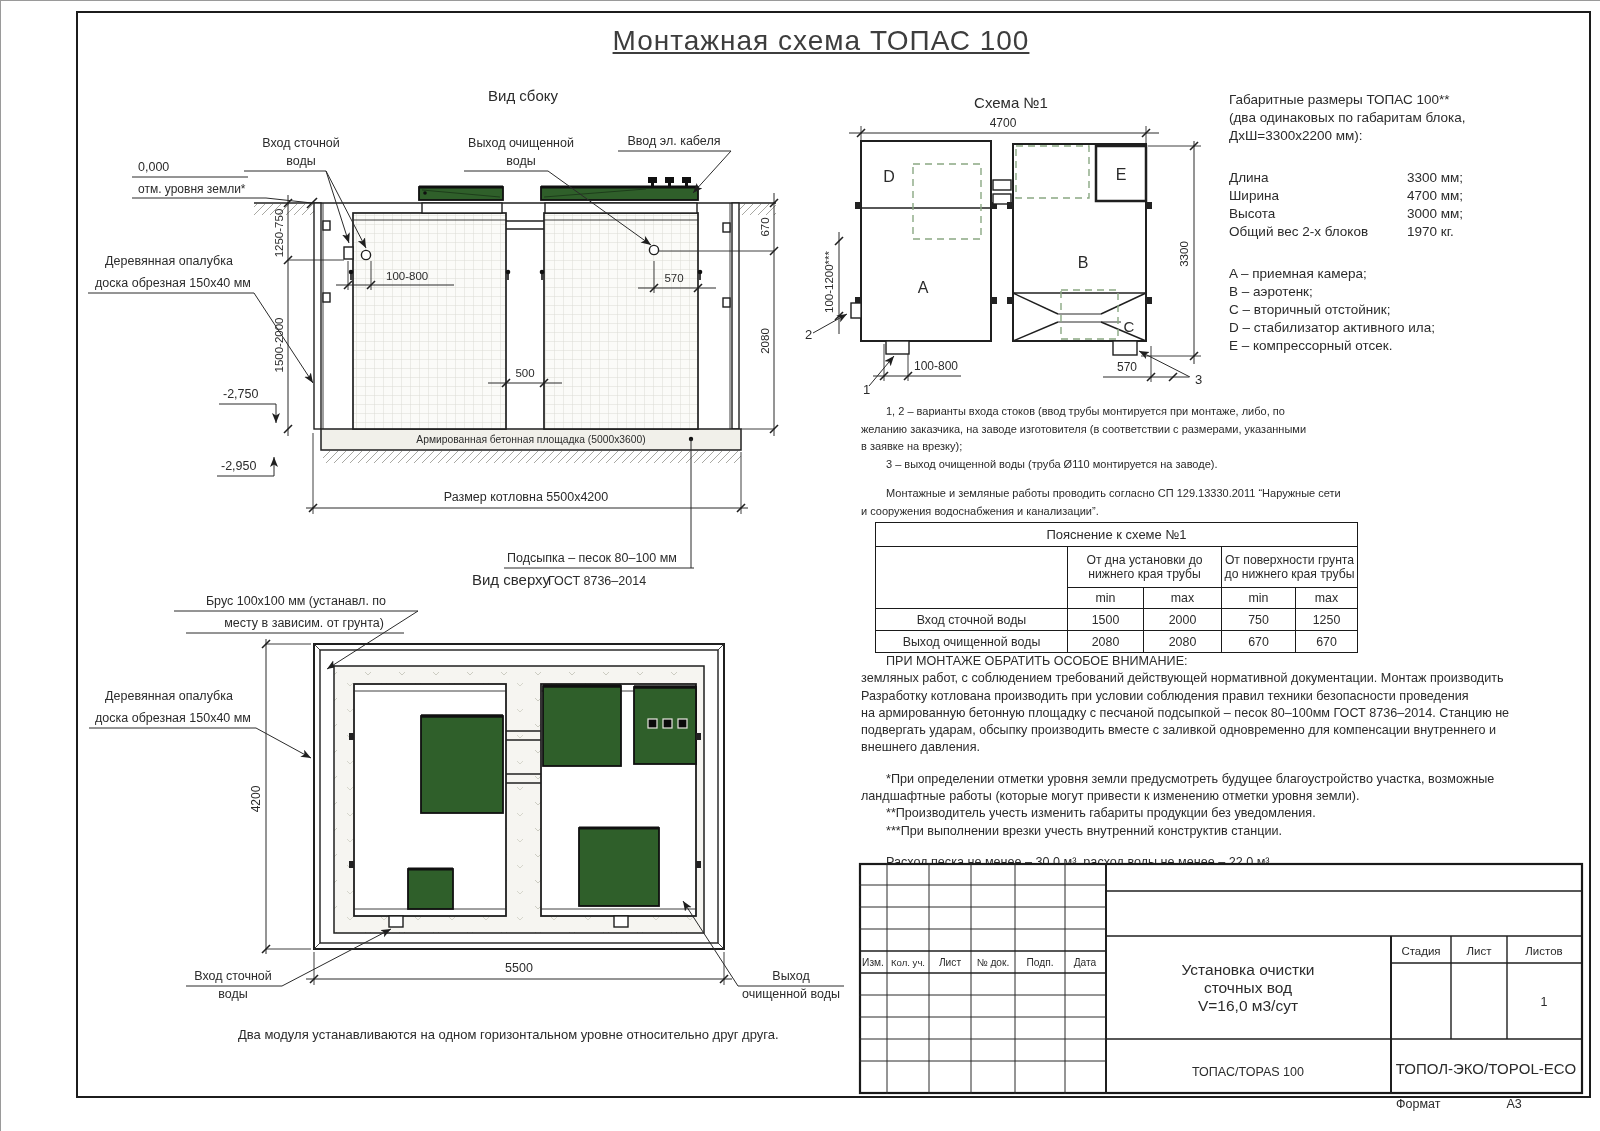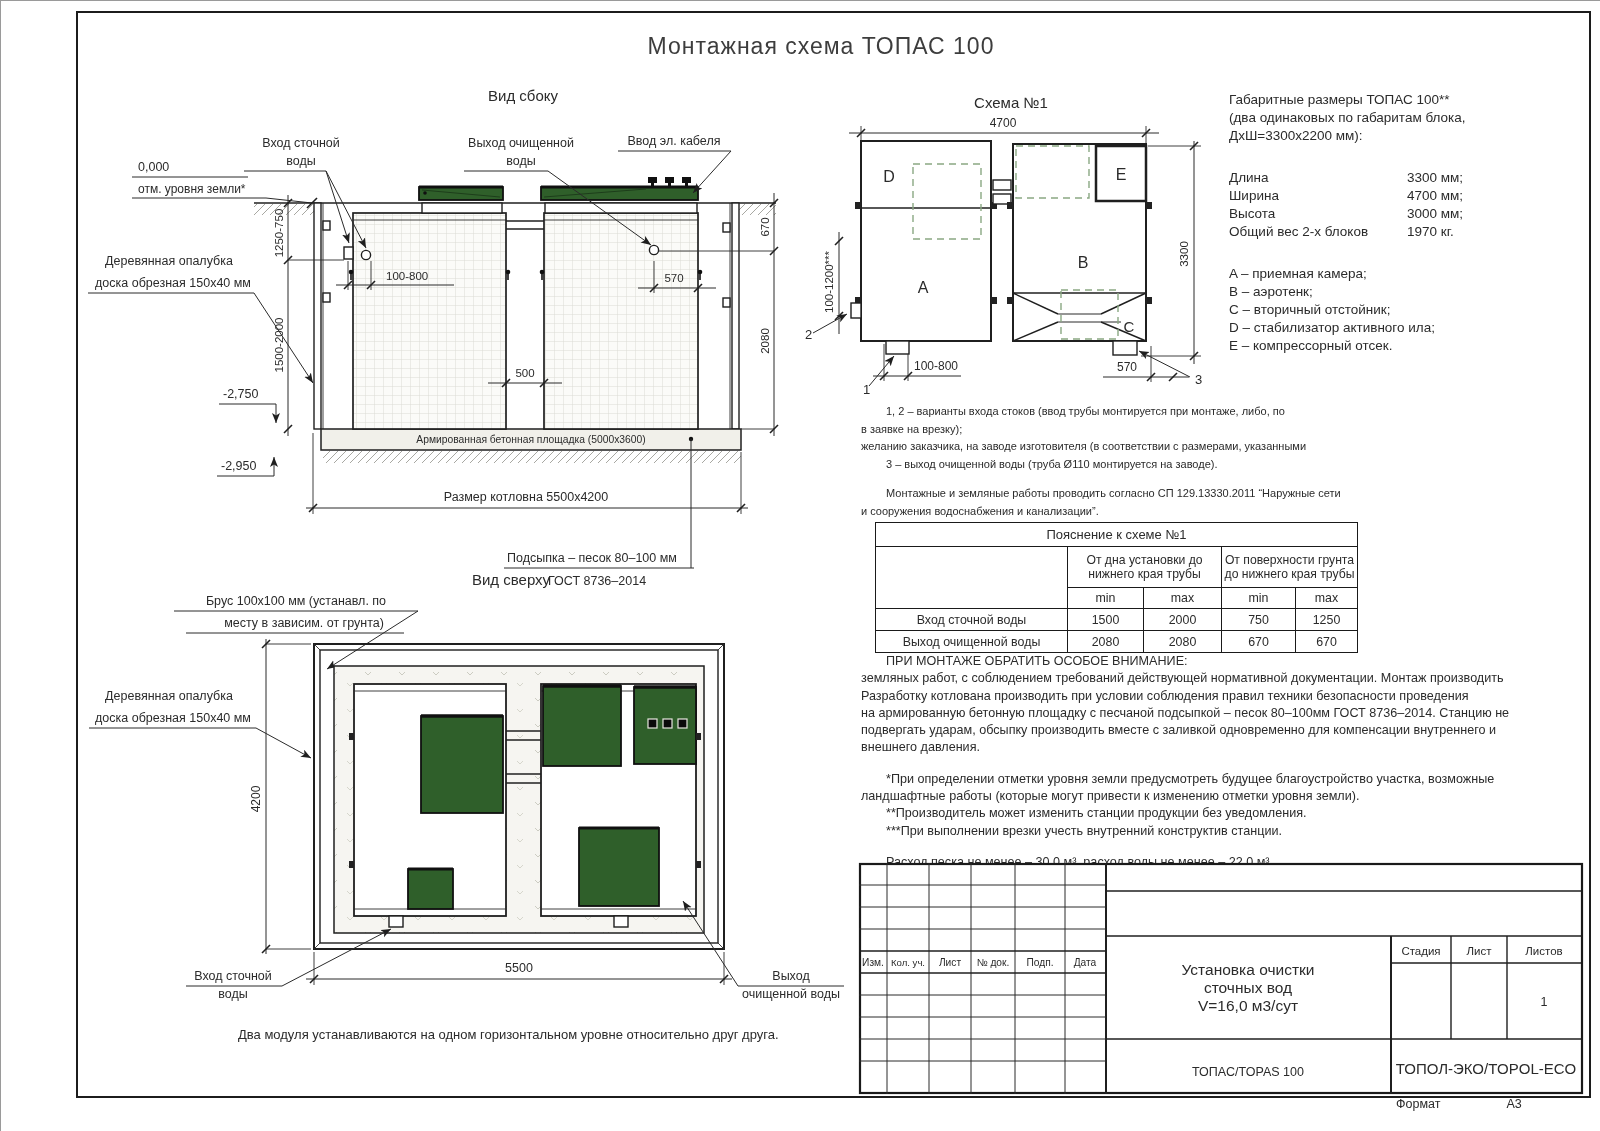--- a/index.html
+++ b/index.html
@@ -1,20 +1,20 @@
 <!DOCTYPE html>
 <html><head>
 <meta charset="utf-8">
 <style>
   html,body{margin:0;padding:0;background:#e9e9e9;}
   .sheet{position:relative;width:1600px;height:1131px;background:#ffffff;border:1px solid #9a9a9a;
          font-family:"Liberation Sans","DejaVu Sans",sans-serif;color:#2b2b2b;overflow:hidden;}
   .frame{position:absolute;left:75px;top:10px;width:1511px;height:1083px;border:2px solid #1c1c1c;}
-  .pagetitle{position:absolute;left:500px;top:32px;width:640px;text-align:center;
-             font-size:23px;letter-spacing:1px;color:#3d3d3d;}
+  .pagetitle{position:absolute;left:500px;top:24px;width:640px;text-align:center;
+             font-size:28px;letter-spacing:1px;color:#3d3d3d;text-decoration:underline;}
   svg{position:absolute;overflow:visible;}
   svg text{font-family:"Liberation Sans","DejaVu Sans",sans-serif;fill:#2b2b2b;}
   .ln{stroke:#1f1f1f;stroke-width:1.4;fill:none;}
   .ln2{stroke:#1f1f1f;stroke-width:2;fill:none;}
   .thin{stroke:#2b2b2b;stroke-width:0.9;fill:none;}
   .dimln{stroke:#2b2b2b;stroke-width:1;fill:none;}
   .slash{stroke:#1f1f1f;stroke-width:1.6;}
   .grn{fill:#2f5f2a;stroke:#101010;stroke-width:1.8;}
   .dsh{fill:none;stroke:#8aa883;stroke-width:1.4;stroke-dasharray:7 5;}
   .wht{fill:#ffffff;stroke:#1f1f1f;stroke-width:1.4;}
@@ -473,22 +473,22 @@
     <div class="spacer24"></div>
     <div>A – приемная камера;</div>
     <div>B – аэротенк;</div>
     <div>C – вторичный отстойник;</div>
     <div>D – стабилизатор активного ила;</div>
     <div>E – компрессорный отсек.</div>
   </div>
 
   <div class="notes">
     <div class="ind">1, 2 – варианты входа  стоков (ввод трубы монтируется при монтаже, либо, по</div>
+    <div>желанию заказчика, на заводе изготовителя (в соответствии с размерами, указанными</div>
     <div>в заявке на врезку);</div>
-    <div>желанию заказчика, на заводе изготовителя (в соответствии с размерами, указанными</div>
     <div class="ind">3 – выход очищенной воды (труба Ø110 монтируется на заводе).</div>
     <div style="height:12px"></div>
     <div class="ind">Монтажные и земляные работы проводить согласно СП 129.13330.2011 “Наружные сети</div>
     <div>и сооружения водоснабжения и канализации”.</div>
   </div>
 
   <table class="exptable">
     <colgroup>
         <col style="width:192px">
         <col style="width:76px">
@@ -537,21 +537,21 @@
   <div class="attn">
     <div class="ind">ПРИ МОНТАЖЕ ОБРАТИТЬ ОСОБОЕ ВНИМАНИЕ:</div>
     <div>земляных работ, с соблюдением требований действующей нормативной документации.  Монтаж производить</div>
     <div>Разработку котлована производить при условии соблюдения правил техники безопасности проведения</div>
     <div>на армированную бетонную площадку с песчаной подсыпкой – песок 80–100мм ГОСТ 8736–2014. Станцию не</div>
     <div>подвергать ударам, обсыпку производить вместе с заливкой одновременно для компенсации внутреннего и</div>
     <div>внешнего давления.</div>
     <div class="attn-gap"></div>
     <div class="ind">*При определении отметки уровня земли предусмотреть будущее благоустройство участка, возможные</div>
     <div>ландшафтные работы (которые могут привести к изменению отметки уровня земли).</div>
-    <div class="ind">**Производитель может изменить станции продукции без уведомления.</div>
+    <div class="ind">**Производитель учесть изменить габариты продукции без уведомления.</div>
     <div class="ind">***При выполнении врезки учесть внутренний конструктив станции.</div>
     <div class="attn-gap"></div>
     <div class="ind"><span class="consumption">Расход песка не менее – 30,0 м³, расход воды не менее – 22,0 м³.</span></div>
   </div>
 
   <svg style="left:858px;top:862px;" width="724" height="231" viewBox="0 0 724 231">
     <rect x="1" y="1" width="722" height="229" fill="#ffffff" stroke="#1a1a1a" stroke-width="2.2"></rect>
     <g>
       <line class="ln2" x1="247" y1="0" x2="247" y2="231"></line>
       <line class="dimln" x1="28" y1="0" x2="28" y2="231"></line>

